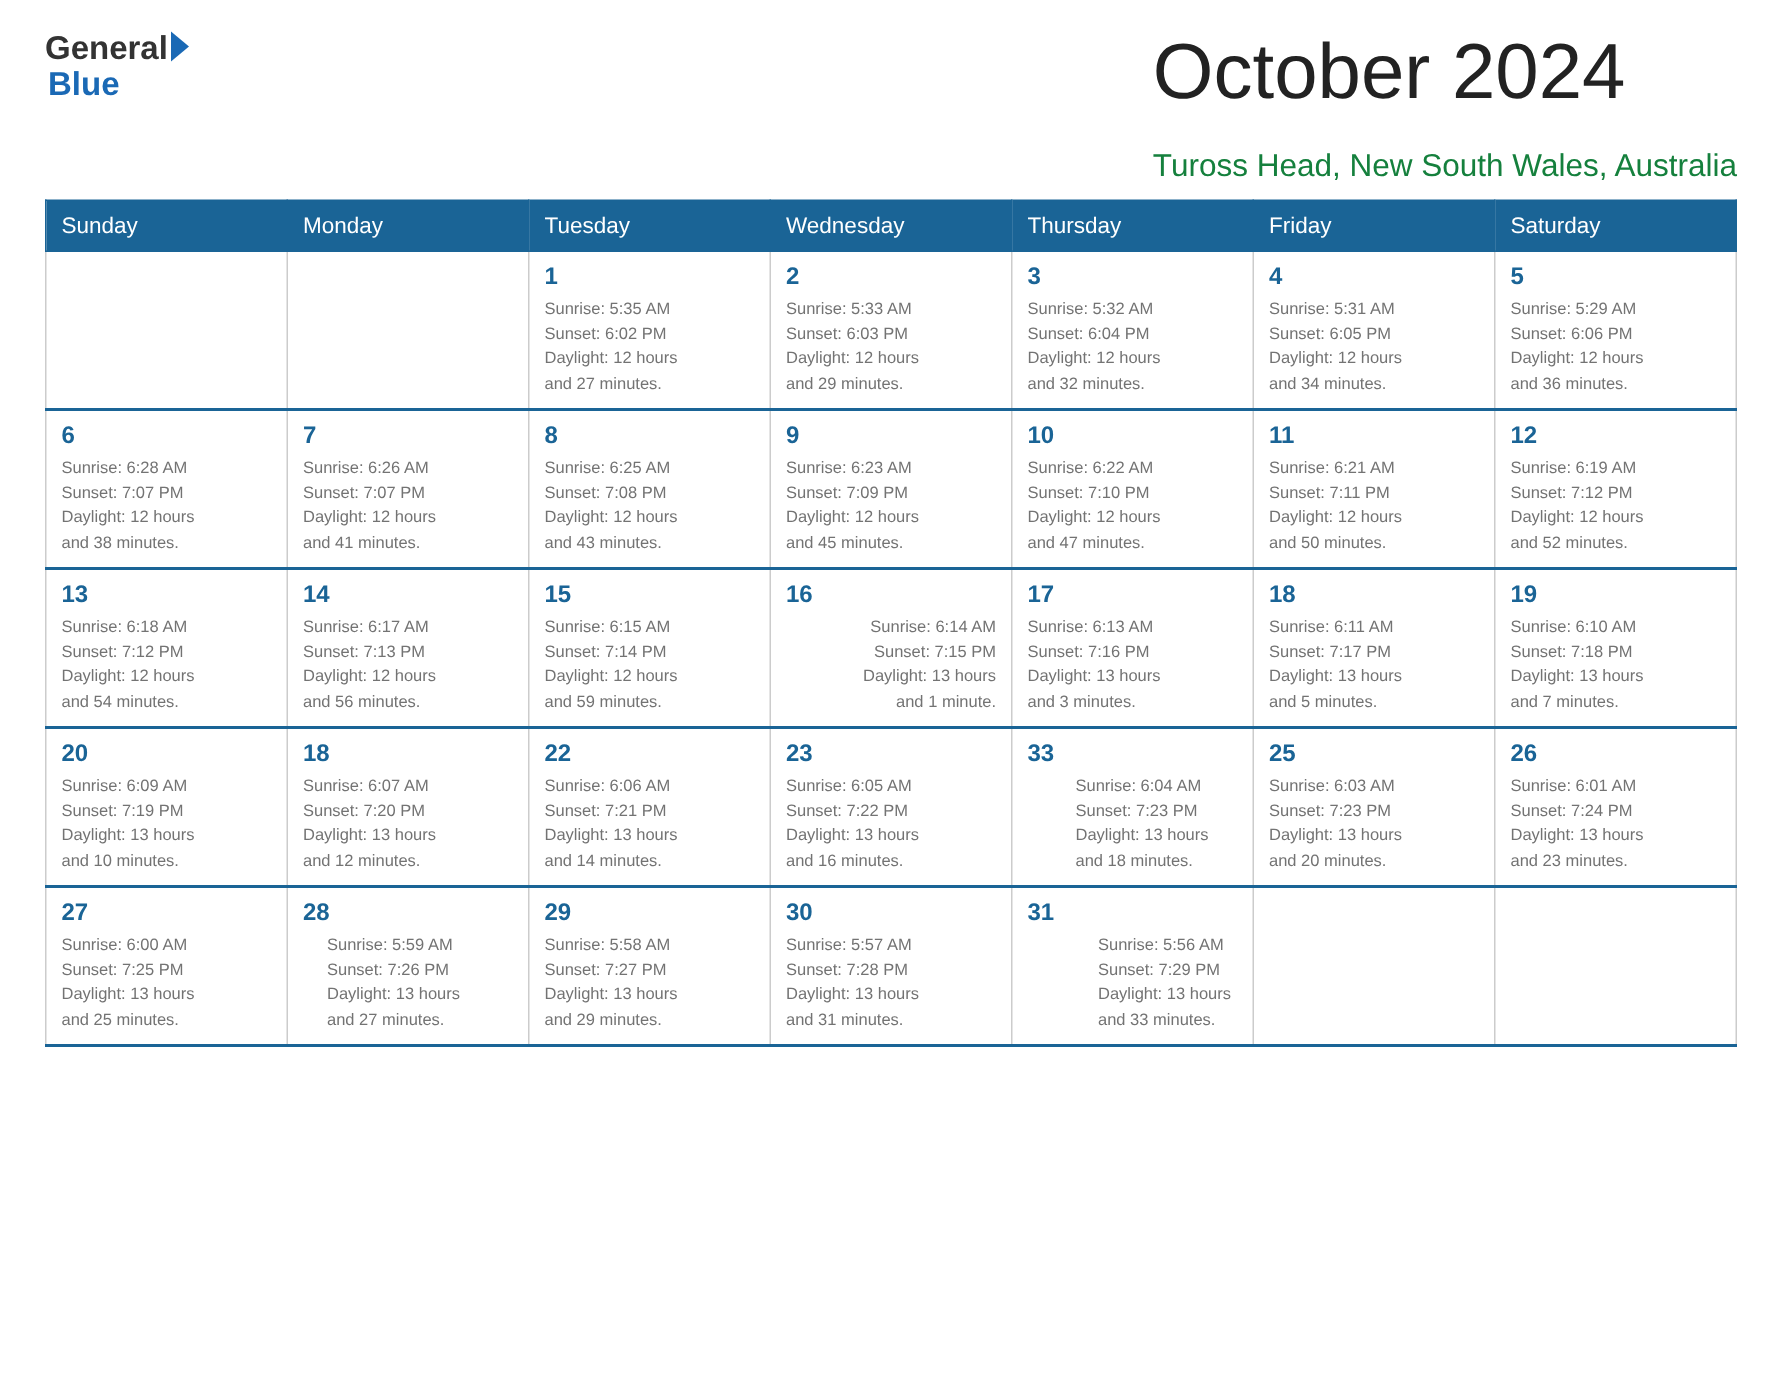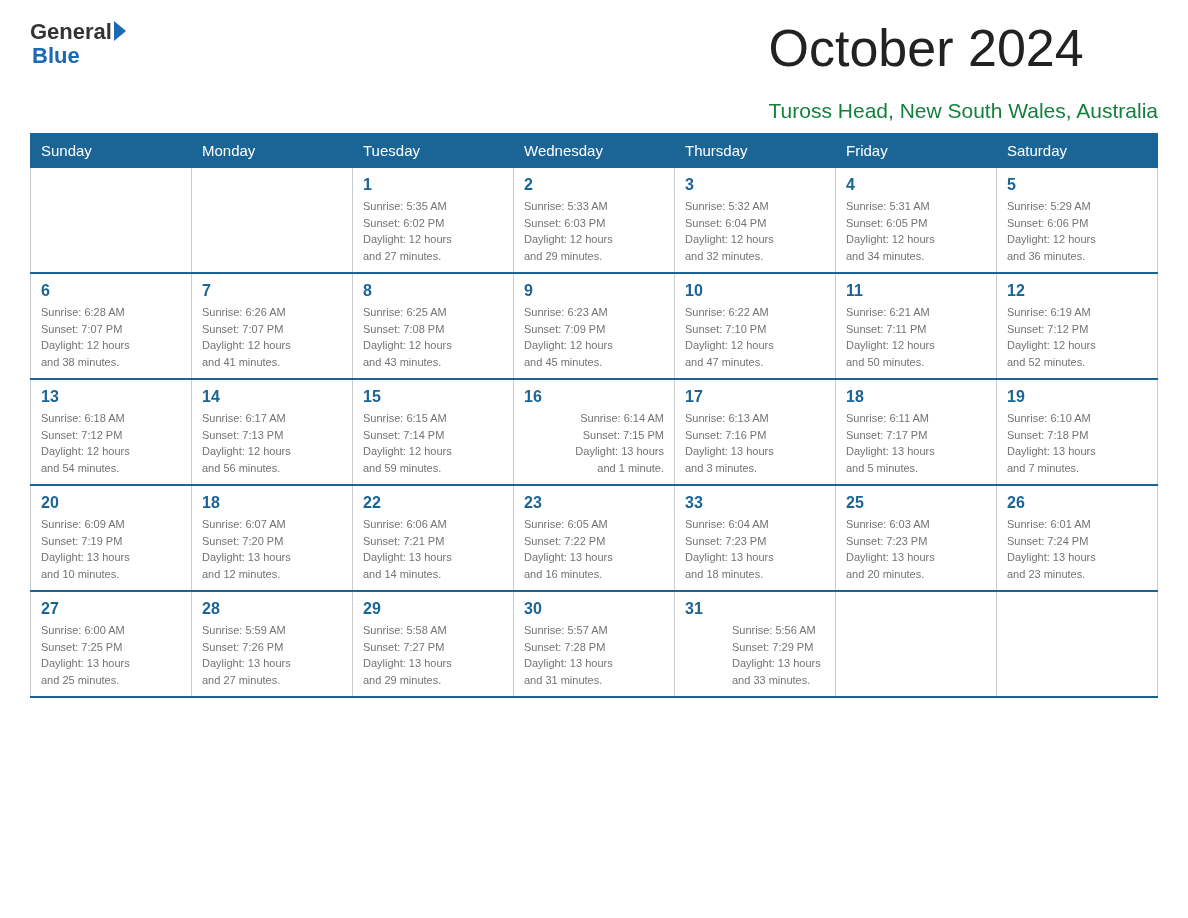--- a/index.html
+++ b/index.html
@@ -294,21 +294,21 @@
         </td>
         <td>
           <div class="day-number">23</div>
           <div class="day-info" style="white-space: pre-line;">Sunrise: 6:05 AM
 Sunset: 7:22 PM
 Daylight: 13 hours
 and 16 minutes.</div>
         </td>
         <td>
           <div class="day-number">33</div>
-          <div class="day-info" style="white-space: pre-line;">Sunrise: 6:04 AM
+          <div class="day-info" style="white-space: pre-line; margin-left: 32px;">Sunrise: 6:04 AM
 Sunset: 7:23 PM
 Daylight: 13 hours
 and 18 minutes.</div>
         </td>
         <td>
           <div class="day-number">25</div>
           <div class="day-info" style="white-space: pre-line;">Sunrise: 6:03 AM
 Sunset: 7:23 PM
 Daylight: 13 hours
 and 20 minutes.</div>
@@ -324,21 +324,21 @@
       <tr>
         <td>
           <div class="day-number">27</div>
           <div class="day-info" style="white-space: pre-line;">Sunrise: 6:00 AM
 Sunset: 7:25 PM
 Daylight: 13 hours
 and 25 minutes.</div>
         </td>
         <td>
           <div class="day-number">28</div>
-          <div class="day-info" style="white-space: pre-line;">Sunrise: 5:59 AM
+          <div class="day-info" style="white-space: pre-line; margin-left: 16px;">Sunrise: 5:59 AM
 Sunset: 7:26 PM
 Daylight: 13 hours
 and 27 minutes.</div>
         </td>
         <td>
           <div class="day-number">29</div>
           <div class="day-info" style="white-space: pre-line;">Sunrise: 5:58 AM
 Sunset: 7:27 PM
 Daylight: 13 hours
 and 29 minutes.</div>

